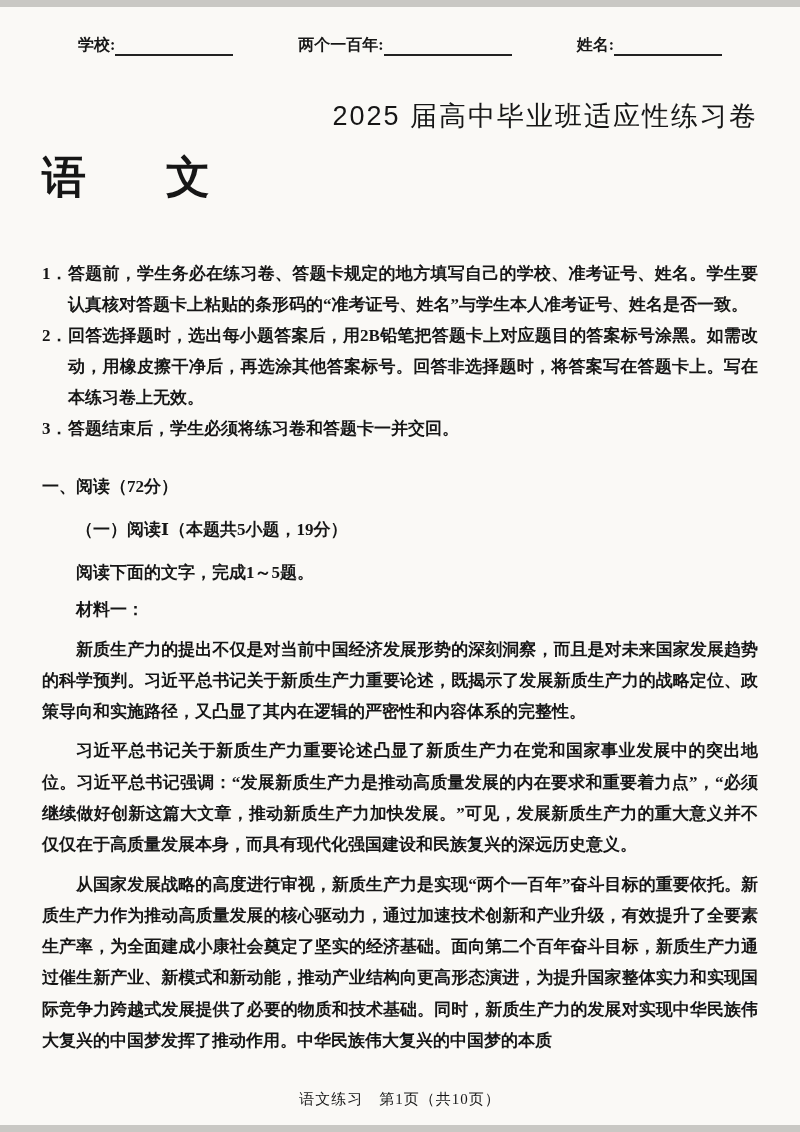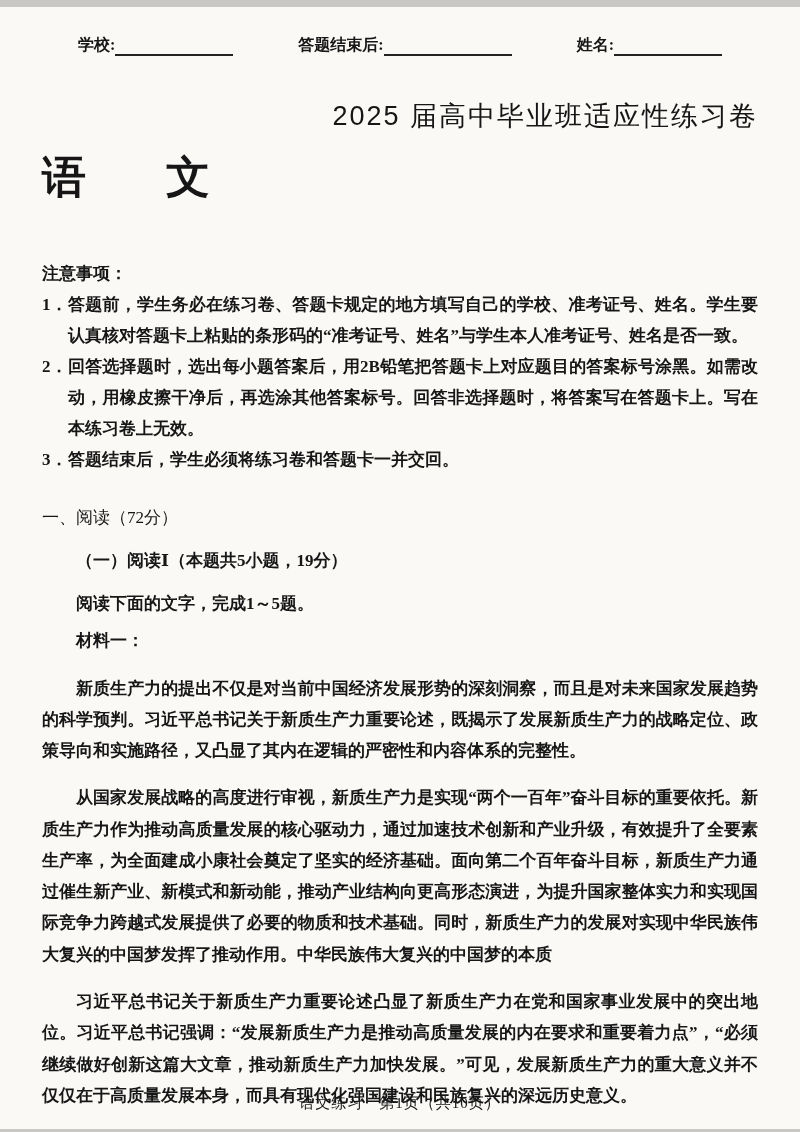--- a/index.html
+++ b/index.html
@@ -55,29 +55,29 @@
 
   
   .notice { margin-top: 52px; font-size: 17px; line-height: 1.82; }
   .notice-heading { font-weight: 700; }
   .notice-item { display: flex; }
   .notice-item .num { flex: 0 0 26px; font-weight: 600; }
   .notice-item .txt { flex: 1; text-align: justify; font-weight: 600; }
 
   
   .section { margin-top: 26px; font-size: 17px; line-height: 1.84; }
-  .sec-h1 { font-weight: 400; }
+  .sec-h1 { font-weight: 700; }
   .sec-h2 { font-weight: 700; margin-left: 2em; margin-top: 12px; }
   .sec-instruction { margin-left: 2em; margin-top: 12px; font-weight: 600; }
   .material-label { margin-left: 2em; margin-top: 6px; font-weight: 700; }
   .para {
     text-indent: 2em;
     text-align: justify;
     font-weight: 600;
-    margin-top: 16px;
+    margin-top: 8px;
   }
 
   
   .footer {
     position: absolute;
     bottom: 16px;
     left: 0; right: 0;
     text-align: center;
     font-size: 15px;
     font-weight: 400;
@@ -88,53 +88,52 @@
 <body>
 
 <div class="page">
 
   <div class="fillrow">
     <div class="field">
       <span>学校:</span>
       <span class="blank school"></span>
     </div>
     <div class="field">
-      <span>答题结束后:</span>
+      <span>两个一百年:</span>
       <span class="blank ticket"></span>
     </div>
     <div class="field">
       <span>姓名:</span>
       <span class="blank name"></span>
     </div>
   </div>
 
   <div class="title-main">2025 届高中毕业班适应性练习卷</div>
   <div class="title-subject">语　文</div>
 
   <div class="notice">
-    <div class="notice-heading">注意事项：</div>
     <div class="notice-item">
       <span class="num">1．</span>
       <div class="txt">答题前，学生务必在练习卷、答题卡规定的地方填写自己的学校、准考证号、姓名。学生要认真核对答题卡上粘贴的条形码的“准考证号、姓名”与学生本人准考证号、姓名是否一致。</div>
     </div>
     <div class="notice-item">
       <span class="num">2．</span>
       <div class="txt">回答选择题时，选出每小题答案后，用2B铅笔把答题卡上对应题目的答案标号涂黑。如需改动，用橡皮擦干净后，再选涂其他答案标号。回答非选择题时，将答案写在答题卡上。写在本练习卷上无效。</div>
     </div>
     <div class="notice-item">
       <span class="num">3．</span>
       <div class="txt">答题结束后，学生必须将练习卷和答题卡一并交回。</div>
     </div>
   </div>
 
   <div class="section">
     <div class="sec-h1">一、阅读（72分）</div>
     <div class="sec-h2">（一）阅读Ⅰ（本题共5小题，19分）</div>
     <div class="sec-instruction">阅读下面的文字，完成1～5题。</div>
     <div class="material-label">材料一：</div>
     <p class="para">新质生产力的提出不仅是对当前中国经济发展形势的深刻洞察，而且是对未来国家发展趋势的科学预判。习近平总书记关于新质生产力重要论述，既揭示了发展新质生产力的战略定位、政策导向和实施路径，又凸显了其内在逻辑的严密性和内容体系的完整性。</p>
+    <p class="para">习近平总书记关于新质生产力重要论述凸显了新质生产力在党和国家事业发展中的突出地位。习近平总书记强调：“发展新质生产力是推动高质量发展的内在要求和重要着力点”，“必须继续做好创新这篇大文章，推动新质生产力加快发展。”可见，发展新质生产力的重大意义并不仅仅在于高质量发展本身，而具有现代化强国建设和民族复兴的深远历史意义。</p>
     <p class="para">从国家发展战略的高度进行审视，新质生产力是实现“两个一百年”奋斗目标的重要依托。新质生产力作为推动高质量发展的核心驱动力，通过加速技术创新和产业升级，有效提升了全要素生产率，为全面建成小康社会奠定了坚实的经济基础。面向第二个百年奋斗目标，新质生产力通过催生新产业、新模式和新动能，推动产业结构向更高形态演进，为提升国家整体实力和实现国际竞争力跨越式发展提供了必要的物质和技术基础。同时，新质生产力的发展对实现中华民族伟大复兴的中国梦发挥了推动作用。中华民族伟大复兴的中国梦的本质</p>
-    <p class="para">习近平总书记关于新质生产力重要论述凸显了新质生产力在党和国家事业发展中的突出地位。习近平总书记强调：“发展新质生产力是推动高质量发展的内在要求和重要着力点”，“必须继续做好创新这篇大文章，推动新质生产力加快发展。”可见，发展新质生产力的重大意义并不仅仅在于高质量发展本身，而具有现代化强国建设和民族复兴的深远历史意义。</p>
   </div>
 
   <div class="footer">语文练习　第1页（共10页）</div>
 
 </div>
 
 </body></html>

